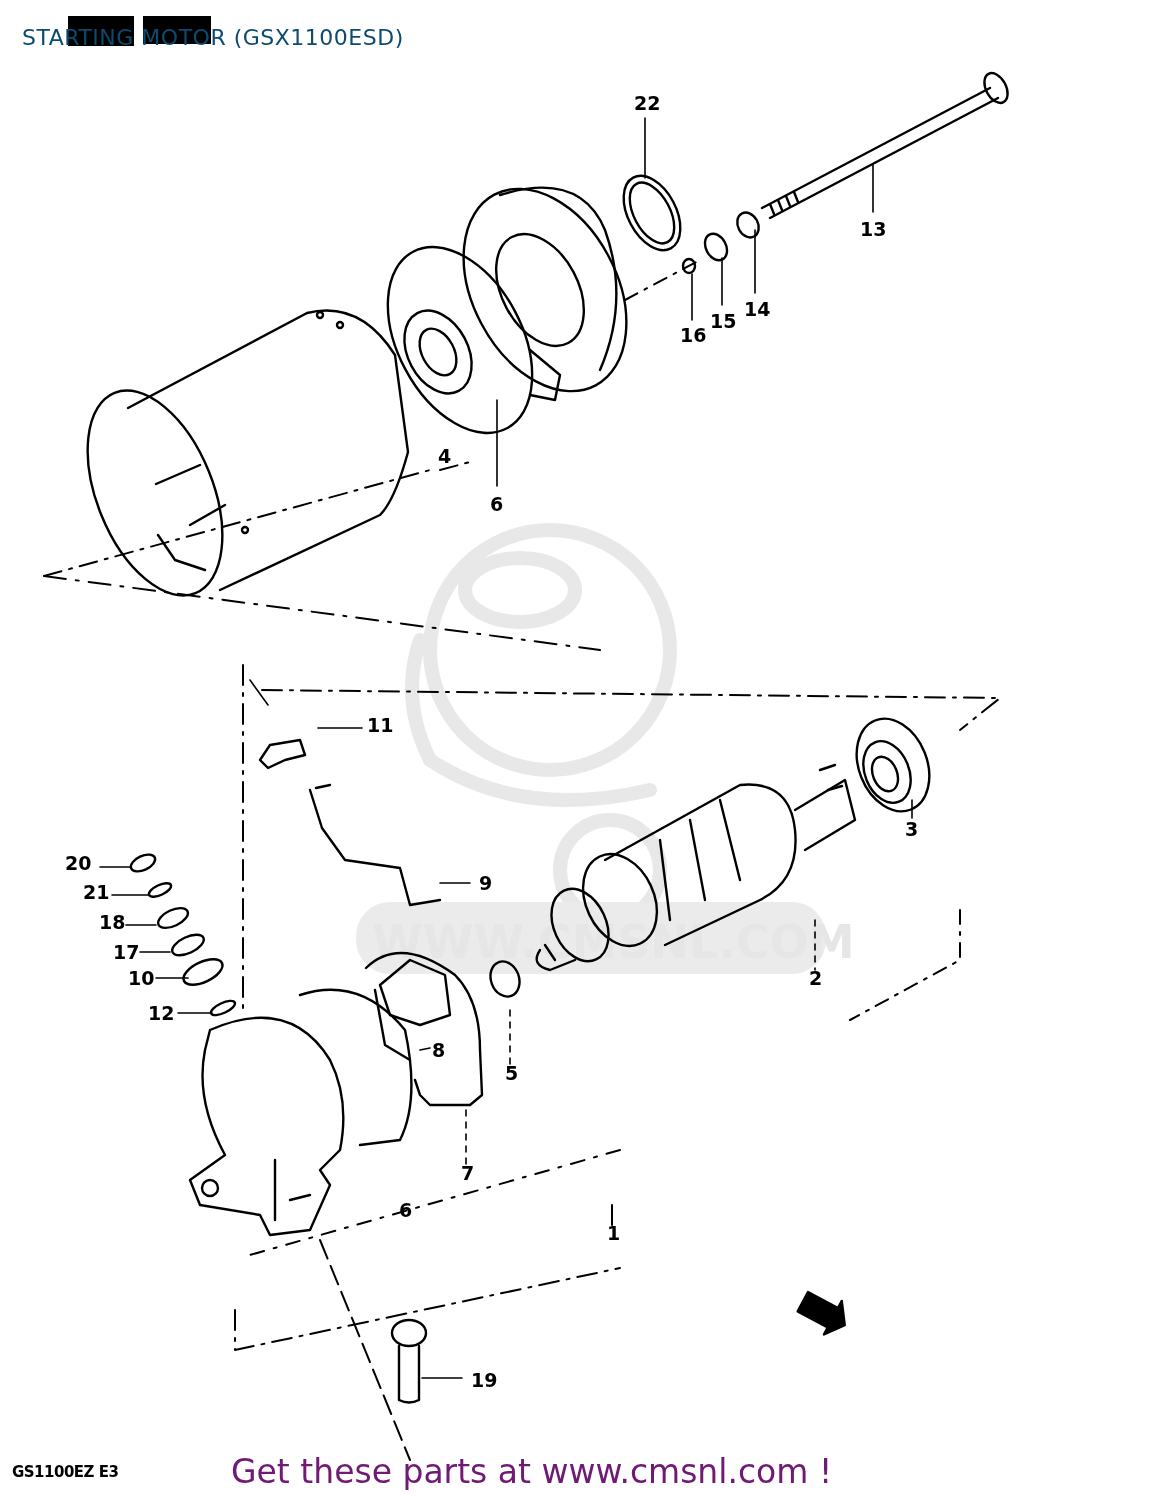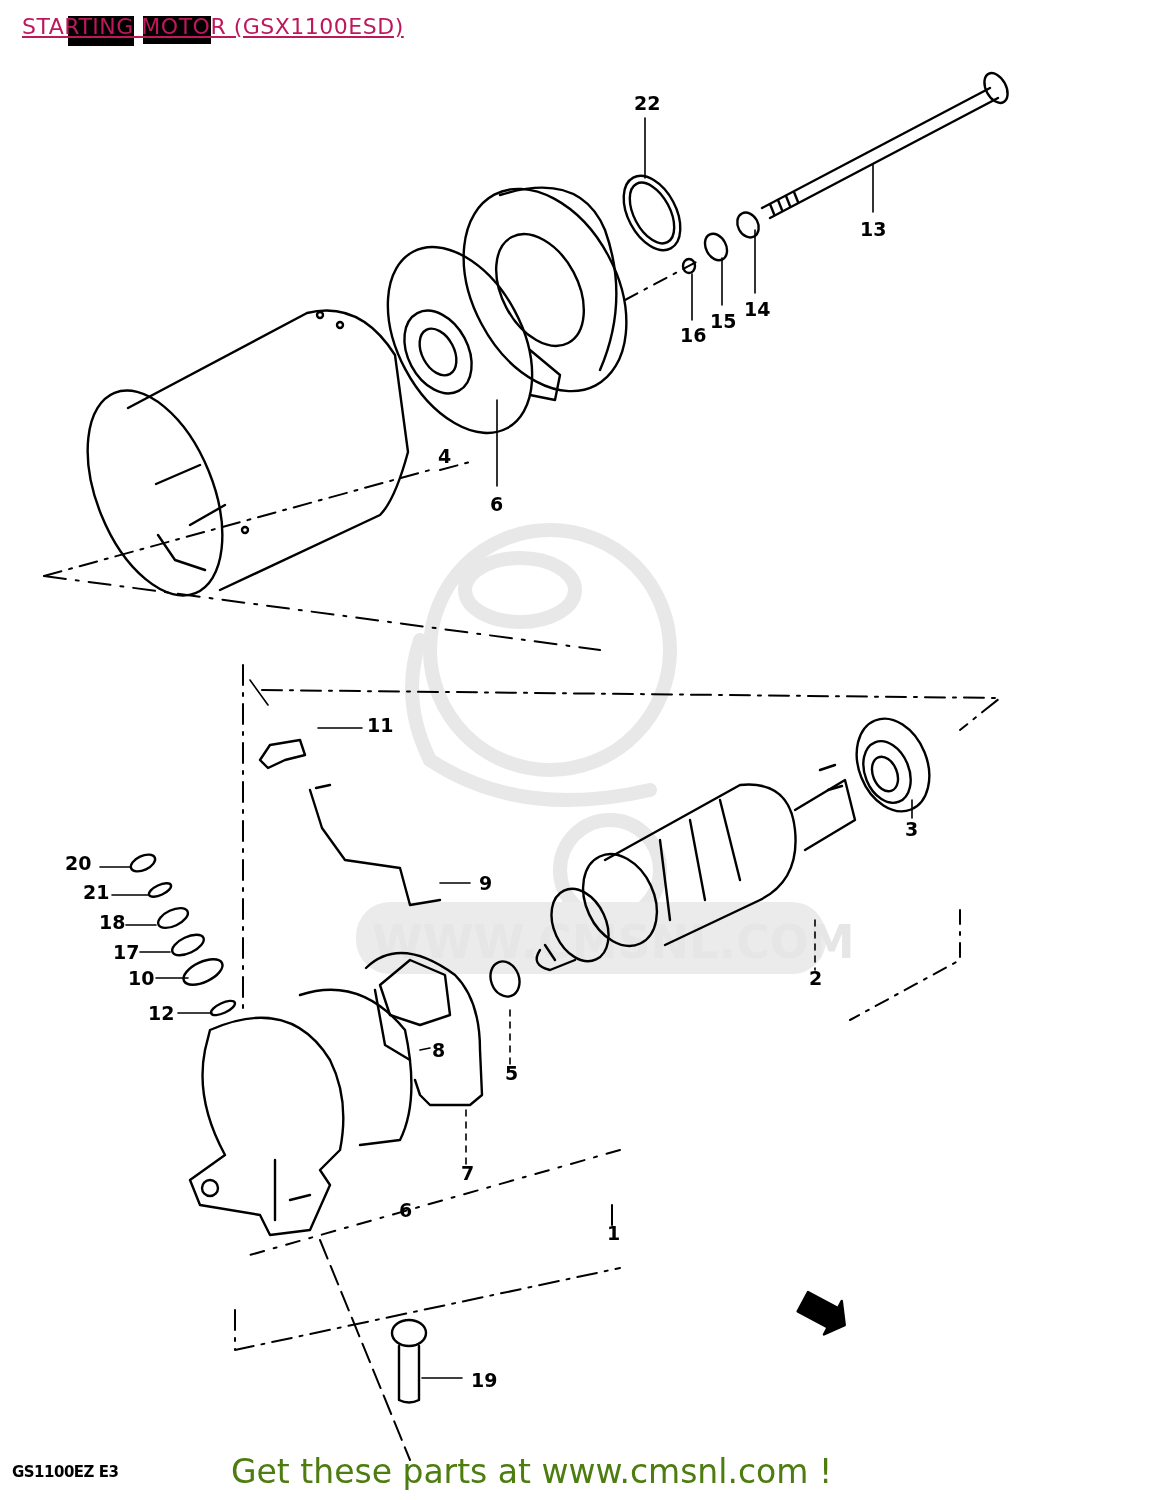--- a/index.html
+++ b/index.html
@@ -1,20 +1,20 @@
 <!DOCTYPE html>
 <html><head>
   <meta charset="utf-8">
   <style>
     html, body { margin: 0; padding: 0; background: #ffffff; }
     body { width: 1176px; height: 1500px; position: relative; overflow: hidden; font-family: "DejaVu Sans", sans-serif; }
-    .title { position: absolute; left: 22px; top: 14px; font-size: 22px; color: #be185d; letter-spacing: 0.5px; z-index: 3; text-decoration: underline; }
+    .title { position: absolute; left: 22px; top: 25px; font-size: 22px; color: #0c4a6e; letter-spacing: 0.5px; z-index: 3; }
     .title-blot { position: absolute; background: #000; z-index: 2; }
     .footer-code { position: absolute; left: 12px; top: 1463px; font-size: 15px; font-weight: bold; color: #000000; letter-spacing: -0.5px; }
-    .footer-cta { position: absolute; left: 231px; top: 1452px; font-size: 33px; color: #4d7c0f; font-family: "DejaVu Sans", sans-serif; }
+    .footer-cta { position: absolute; left: 231px; top: 1452px; font-size: 33px; color: #701a75; font-family: "DejaVu Sans", sans-serif; }
     svg.diagram { position: absolute; left: 0; top: 0; }
     .callout { font-family: "DejaVu Sans", sans-serif; font-weight: bold; font-size: 19px; fill: #000; }
     .wm-text { font-family: "DejaVu Sans", sans-serif; font-weight: bold; font-size: 46px; fill: #e6e6e6; }
   </style>
 </head>
 <body>
 
 <div class="title-blot" style="left:68px;top:16px;width:66px;height:30px;"></div>
 <div class="title-blot" style="left:143px;top:16px;width:68px;height:28px;"></div>
 <div class="title">STARTING MOTOR (GSX1100ESD)</div>

